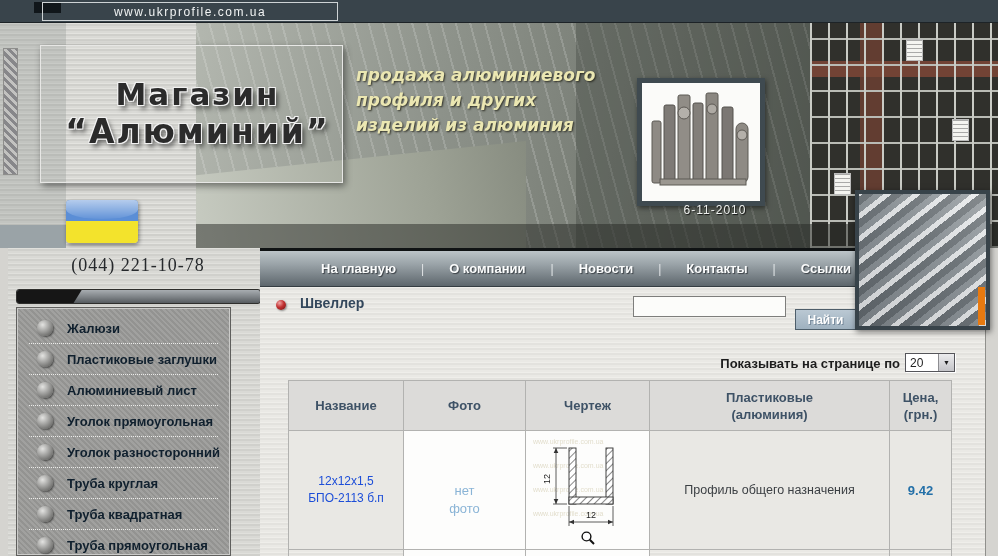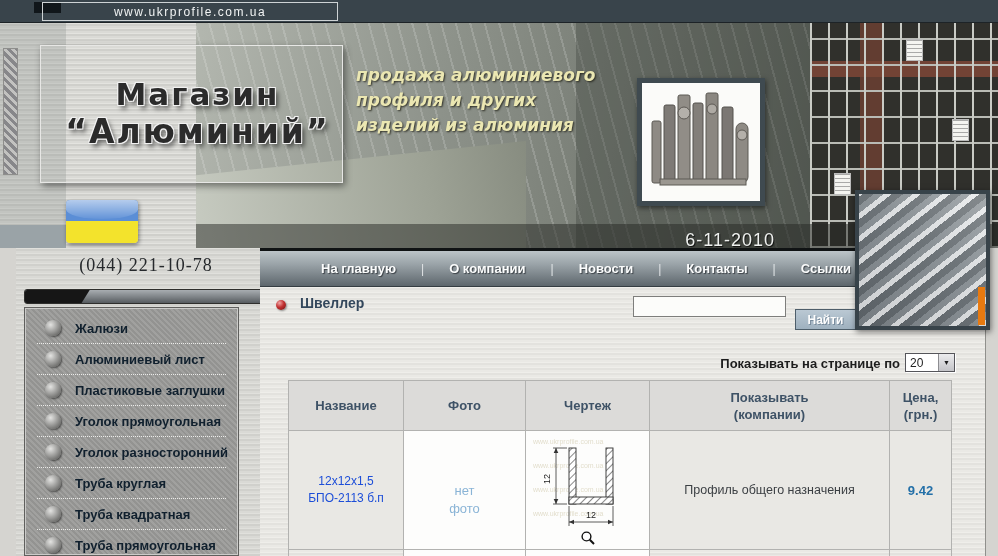--- a/index.html
+++ b/index.html
@@ -47,21 +47,21 @@
     text-shadow:-1px -1px 0 #f2f2f2,1px -1px 0 #f2f2f2,-1px 1px 0 #f2f2f2,1px 1px 0 #f2f2f2,3px 4px 5px rgba(0,0,0,0.55);}
   .logo-l.l1{font-size:31px;}
   .logo-l.l2{font-size:33px;}
 
   .tagline{position:absolute;left:356px;top:40px;width:300px;}
   .tagline div{font-family:"DejaVu Sans",sans-serif;font-style:italic;font-weight:bold;font-size:17px;line-height:25px;
     color:#ebe7b2;text-shadow:1px 1px 2px rgba(30,30,20,0.85);}
 
   .cphoto{position:absolute;left:637px;top:55px;width:128px;height:128px;border:5px solid #3f4a50;background:#fbfbf9;
     box-shadow:1px 2px 5px rgba(0,0,0,0.5);}
-  .hdate{position:absolute;left:655px;top:207px;width:120px;text-align:right;font-size:18px;color:#eef0ee;
+  .hdate{position:absolute;left:655px;top:180px;width:120px;text-align:center;font-size:12px;color:#eef0ee;
     text-shadow:1px 1px 1px rgba(0,0,0,0.8);letter-spacing:1px;}
 
   .flag{position:absolute;left:66px;top:177px;width:72px;height:43px;border-radius:4px;
     background:linear-gradient(180deg,#5b8ed6 0 50%,#f3e32c 50% 100%);
     box-shadow:1px 2px 4px rgba(0,0,0,0.45);overflow:hidden;}
   .flag .gloss{position:absolute;left:0;top:0;width:100%;height:45%;
     background:linear-gradient(180deg,rgba(255,255,255,0.55),rgba(255,255,255,0.05));border-radius:4px 4px 50% 50%;}
 
   .thumb{position:absolute;left:855px;top:190px;width:135px;height:140px;border:4px solid #38434a;z-index:5;
     background:linear-gradient(218deg,#c9ced1 0%,#9aa1a6 40%,#6f767c 100%);box-shadow:1px 2px 6px rgba(0,0,0,0.5);}
@@ -72,21 +72,21 @@
   
   .nav{position:absolute;left:260px;top:248px;width:725px;height:39px;z-index:2;
     border-top:3px solid #101314;border-bottom:1px solid #343c41;
     background:linear-gradient(180deg,#bcc4c8 0%,#98a1a6 40%,#5d666c 100%);
     display:flex;align-items:center;padding-left:36px;}
   .nav .nitem{color:#fbfcfc;font-weight:bold;font-size:13px;padding:0 25px;cursor:pointer;
     text-shadow:1px 1px 1px rgba(40,45,50,0.8);white-space:nowrap;}
   .nav .nsep{color:#e0e4e6;font-size:12px;}
 
   
-  .leftcol{position:absolute;left:16px;top:248px;width:260px;height:308px;z-index:1;
+  .leftcol{position:absolute;left:8px;top:248px;width:260px;height:308px;z-index:1;
     background:repeating-linear-gradient(180deg,#e0e0dc 0 1px,#d0d0cc 1px 3px,#d9d9d5 3px 5px);}
   .phone{position:absolute;left:0;top:7px;width:260px;text-align:center;
     font-family:"Liberation Serif",serif;font-size:18px;color:#26292c;letter-spacing:1px;}
   .tabbar{position:absolute;left:8px;top:41px;width:245px;height:15px;border-radius:3px;border:1px solid #2e2e2c;
     background:linear-gradient(180deg,#a8adb1 0%,#7d8286 55%,#565b5f 100%);overflow:hidden;}
   .tabbar .wedge{position:absolute;left:-8px;top:0;width:68px;height:15px;background:#161616;transform:skewX(-32deg);}
   .spanel{position:absolute;left:8px;top:59px;width:215px;height:249px;border:1px solid #5f5f5d;
     background:#9b9b99;box-shadow:inset 0 0 0 1px #cbcbc9;
     background-image:repeating-linear-gradient(45deg,rgba(255,255,255,0.06) 0 2px,rgba(0,0,0,0.05) 2px 4px);
     padding-top:5px;overflow:hidden;}
@@ -226,25 +226,25 @@
     <div class="tabbar">
       <div class="wedge"></div>
     </div>
     <div class="spanel">
       <div class="s-item">
         <span class="s-bullet"></span>
         <span class="s-label">Жалюзи</span>
       </div>
       <div class="s-item">
         <span class="s-bullet"></span>
+        <span class="s-label">Пластиковые заглушки</span>
+      </div>
+      <div class="s-item">
+        <span class="s-bullet"></span>
         <span class="s-label">Алюминиевый лист</span>
-      </div>
-      <div class="s-item">
-        <span class="s-bullet"></span>
-        <span class="s-label">Пластиковые заглушки</span>
       </div>
       <div class="s-item">
         <span class="s-bullet"></span>
         <span class="s-label">Уголок прямоугольная</span>
       </div>
       <div class="s-item">
         <span class="s-bullet"></span>
         <span class="s-label">Уголок разносторонний</span>
       </div>
       <div class="s-item">
@@ -288,22 +288,22 @@
         <td class="hcell">
           <div>Название</div>
         </td>
         <td class="hcell">
           <div>Фото</div>
         </td>
         <td class="hcell">
           <div>Чертеж</div>
         </td>
         <td class="hcell">
-          <div>Показывать</div>
-          <div>(компании)</div>
+          <div>Пластиковые</div>
+          <div>(алюминия)</div>
         </td>
         <td class="hcell">
           <div>Цена,</div>
           <div>(грн.)</div>
         </td>
       </tr>
       <tr>
         <td class="dcell namecell">
           <div>12х12х1,5</div>
           <div>БПО-2113 б.п</div>

